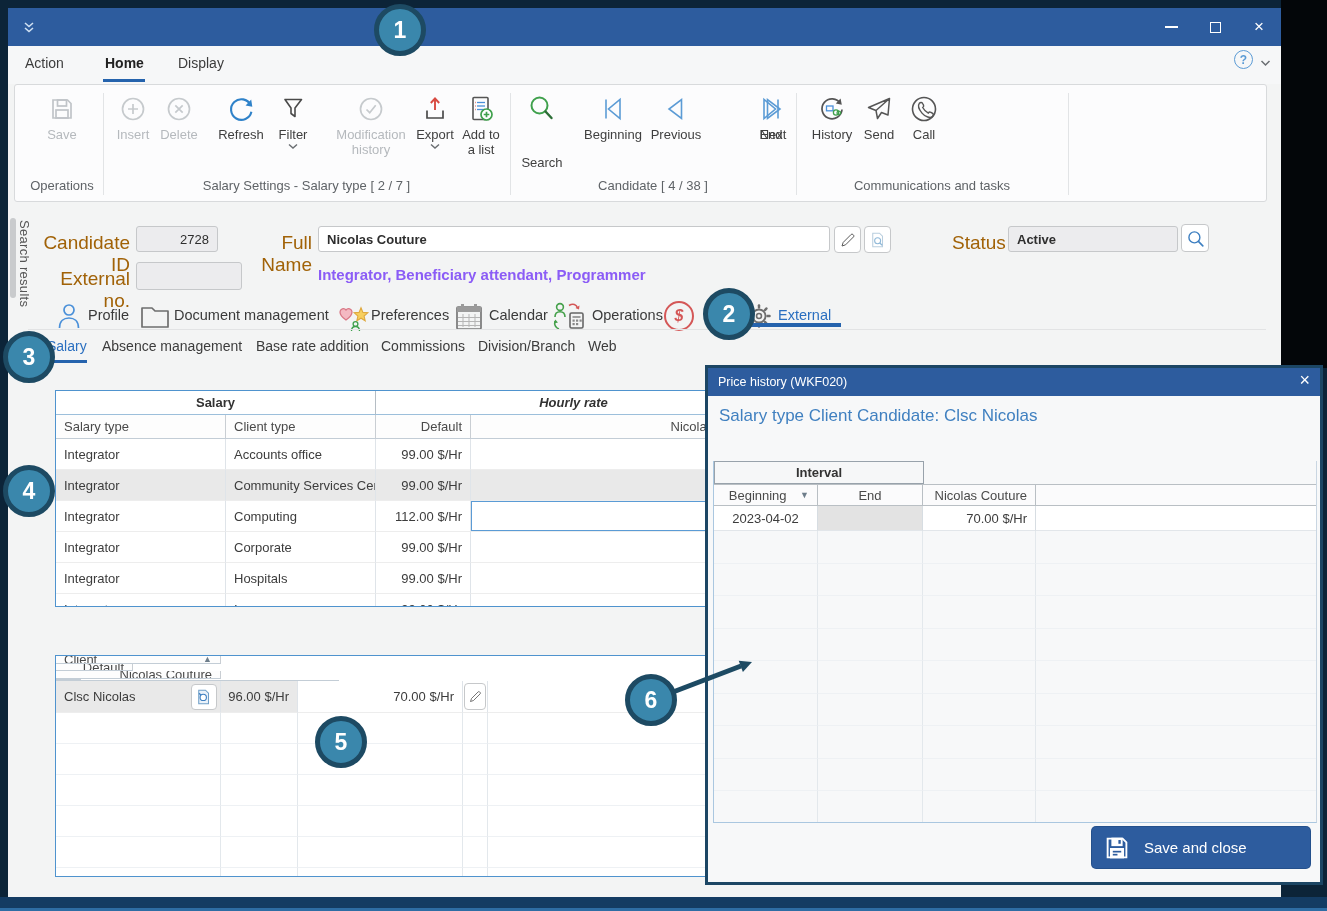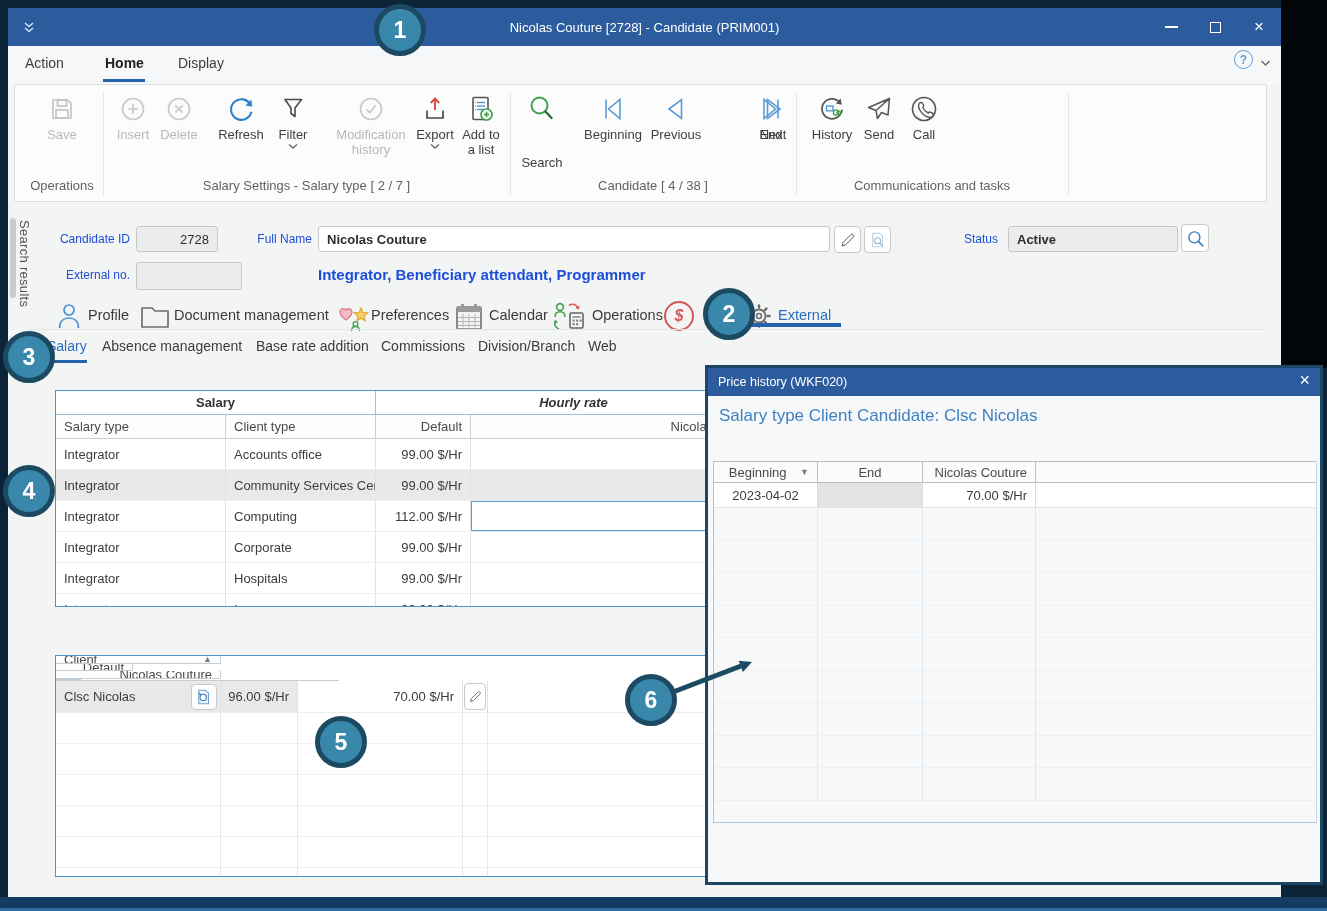--- a/index.html
+++ b/index.html
@@ -29,21 +29,21 @@
   .rbtn .lbl{margin-top:2px;text-align:center;line-height:15px;font-size:13px;}
   .rbtn.disabled{color:#b5b9bd;}
   .glabel{position:absolute;top:93px;text-align:center;color:#5f6367;font-size:13px;}
   .chev{margin-top:1px;}
 
   
   #side-scroll{position:absolute;left:2px;top:210px;width:6px;height:80px;background:#c9cbcd;border-radius:3px;}
   #side-label{position:absolute;left:9px;top:212px;height:130px;writing-mode:vertical-rl;color:#555;font-size:13px;letter-spacing:.3px;}
 
   
-  .flabel{position:absolute;color:#1d4ed8;font-size:12px;}
+  .flabel{position:absolute;color:#a16207;font-size:19px;}
   .field{position:absolute;background:#ececee;border:1px solid #c6c8ca;border-radius:3px;box-sizing:border-box;
          display:flex;align-items:center;padding:0 8px;font-size:13px;color:#2e2e2e;}
   .field.white{background:#fff;}
   .btn-sq{position:absolute;background:#fff;border:1px solid #c6c8ca;border-radius:4px;box-sizing:border-box;
           display:flex;align-items:center;justify-content:center;}
 
   
   .rtab-label{position:absolute;font-size:14.5px;color:#3a3a3a;}
   #settings-underline{position:absolute;left:729px;top:323px;width:112px;height:4px;background:#2563ad;}
   #tabs-sep{position:absolute;left:28px;top:329px;width:1238px;height:1px;background:#e2e3e4;}
@@ -98,21 +98,20 @@
 
     <div id="titlebar">
       <div class="abs" style="left:14px;top:12px;">
         <svg width="14" height="14" viewBox="0 0 14 14">
             <g fill="none" stroke="#cfe0f2" stroke-width="1.6">
               <path d="M3 3 l4 3.5 4-3.5"></path>
               <path d="M3 8 l4 3.5 4-3.5"></path>
             </g>
           </svg>
       </div>
-      <div id="title">Nicolas Couture [2728] - Candidate (PRIM001)</div>
       <div class="winctl" style="right:88px;">
           <div class="min-glyph"></div>
         </div>
       <div class="winctl" style="right:44px;">
           <div class="max-glyph"></div>
         </div>
       <div class="winctl" style="right:0;font-size:17px;">
           <span>×</span>
         </div>
     </div>
@@ -319,21 +318,21 @@
       <svg width="19" height="19" viewBox="0 0 26 26">
           <circle cx="11.5" cy="11.5" r="7.5" fill="none" stroke="#3d7fc1" stroke-width="1.9"></circle>
           <line x1="17" y1="17" x2="23" y2="23" stroke="#3d7fc1" stroke-width="2.2" stroke-linecap="round"></line>
         </svg>
     </div>
 
     <div class="flabel" style="left:32px;top:260px;width:90px;text-align:right;">External no.</div>
     <div class="field" style="left:128px;top:254px;width:106px;height:28px;">
         <span></span>
       </div>
-    <div class="abs b" style="left:310px;top:258px;font-size:15px;color:#1d4ed8;">Integrator, Beneficiary attendant, Programmer</div>
+    <div class="abs b" style="left:310px;top:258px;font-size:15px;color:#8b5cf6;">Integrator, Beneficiary attendant, Programmer</div>
 
     <div class="abs" style="left:49px;top:294px;"><svg width="24" height="28" viewBox="0 0 24 28">
           <g fill="none" stroke="#4a90d9" stroke-width="1.7">
             <circle cx="12" cy="8" r="5"></circle>
             <path d="M2.5 26 c0-7 4.5-10 9.5-10 s9.5 3 9.5 10"></path>
           </g>
         </svg></div>
     <div class="rtab-label" style="left:80px;top:299px;">Profile</div>
     <div class="abs" style="left:132px;top:297px;"><svg width="30" height="24" viewBox="0 0 30 24">
           <path d="M2 3 h10 l3 3 h13 v16 H2 z" fill="none" stroke="#6e6e6e" stroke-width="1.7" stroke-linejoin="round"></path>
@@ -557,20 +556,23 @@
   </div>
 
   <div id="dlg">
     <div id="dlg-titlebar">
       <div id="dlg-title">Price history (WKF020)</div>
       <div id="dlg-close">×</div>
     </div>
     <div id="dlg-heading">Salary type Client Candidate: Clsc Nicolas</div>
 
     <div id="dlg-table">
+      <div class="trow" style="height:23px;">
+        <div class="dgroupbox">Interval</div>
+      </div>
       <div class="trow dhead" style="height:22px;">
         <div class="tcell c" style="width:104px;">
             <span style="margin:0 auto;">Beginning</span>
             <span class="sortglyph">▼</span>
           </div>
         <div class="tcell c" style="width:105px;">End</div>
         <div class="tcell r" style="width:113px;">Nicolas Couture</div>
         <div class="tcell" style="width:280px;border-right:none;"></div>
       </div>
       <div class="trow ddata" style="height:25px;">
@@ -628,20 +630,33 @@
           <div class="tcell" style="width:280px;border-right:none;"></div>
         </div>
       <div class="trow dempty" style="height:32.5px;">
           <div class="tcell" style="width:104px;"></div>
           <div class="tcell" style="width:105px;"></div>
           <div class="tcell" style="width:113px;"></div>
           <div class="tcell" style="width:280px;border-right:none;"></div>
         </div>
     </div>
 
+    <div id="dlg-save">
+      <svg width="30" height="30" viewBox="0 0 32 32" style="margin-left:10px;">
+          <g fill="none" stroke="#fff" stroke-width="2">
+            <path d="M6 6 h16 L26 10 V26 H6 z" fill="#fff" fill-opacity="0"></path>
+            <rect x="11" y="6" width="10" height="7" fill="#fff"></rect>
+            <rect x="9.5" y="17" width="13" height="9" fill="#fff"></rect>
+          </g>
+          <rect x="17.5" y="7.5" width="2.5" height="4" fill="#2d5c9e"></rect>
+          <rect x="11.5" y="19" width="9" height="1.8" fill="#2d5c9e"></rect>
+          <rect x="11.5" y="22.2" width="5" height="1.8" fill="#2d5c9e"></rect>
+        </svg>
+      <span class="lbl">Save and close</span>
+    </div>
   </div>
 
   <div class="callout" style="left:374px;top:4px;">1</div>
   <div class="callout" style="left:703px;top:288px;">2</div>
   <div class="callout" style="left:3px;top:331px;">3</div>
   <div class="callout" style="left:3px;top:465px;">4</div>
   <div class="callout" style="left:315px;top:716px;">5</div>
   <div class="callout" style="left:625px;top:674px;">6</div>
   <svg id="c6-arrow" width="110" height="55" viewBox="0 0 110 55">
     <line x1="18" y1="44" x2="86" y2="18" stroke="#1d4a63" stroke-width="5"></line>

